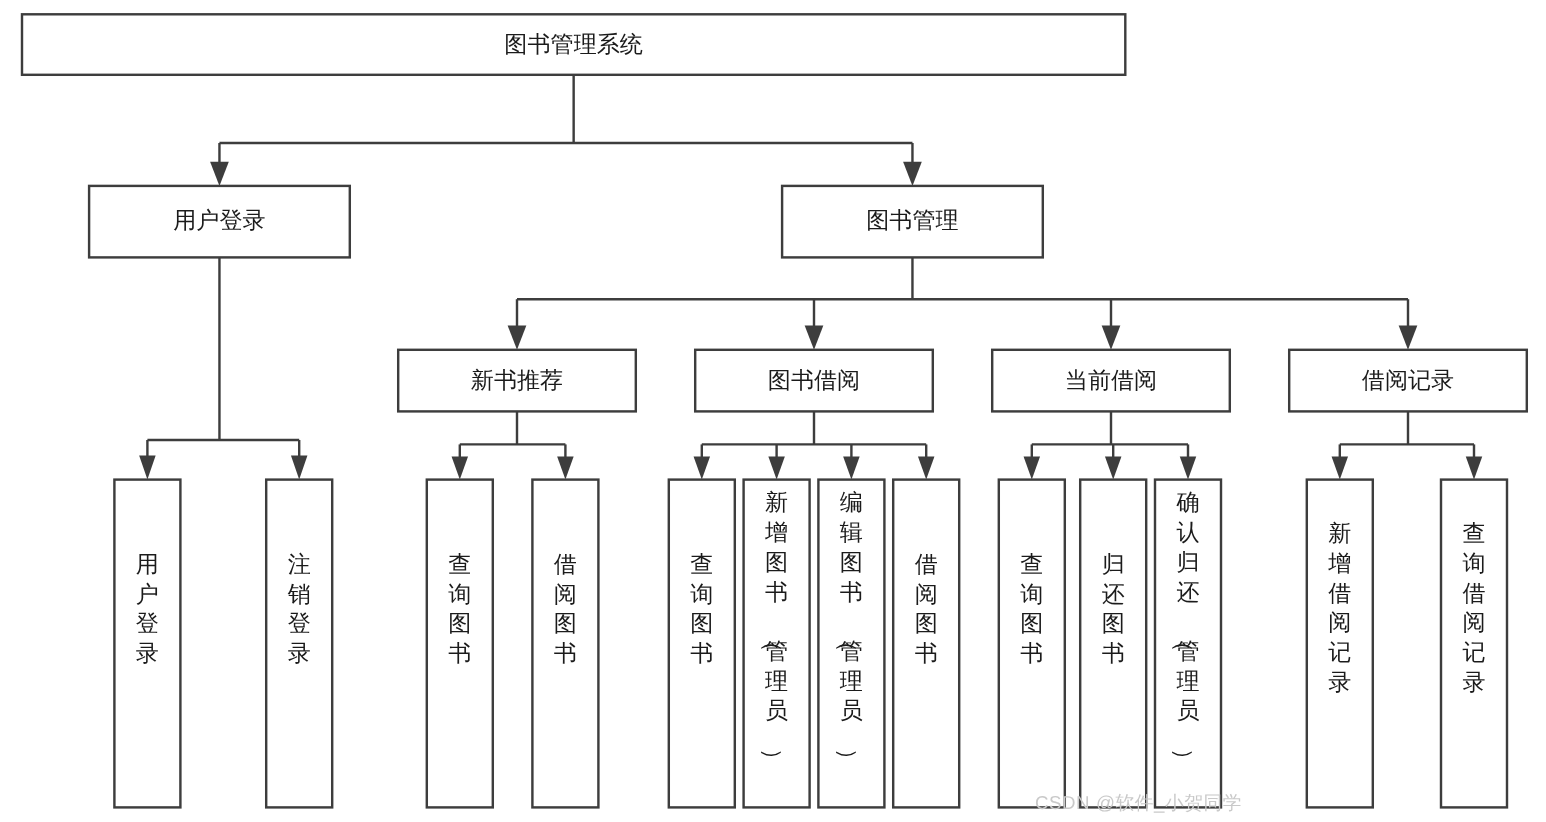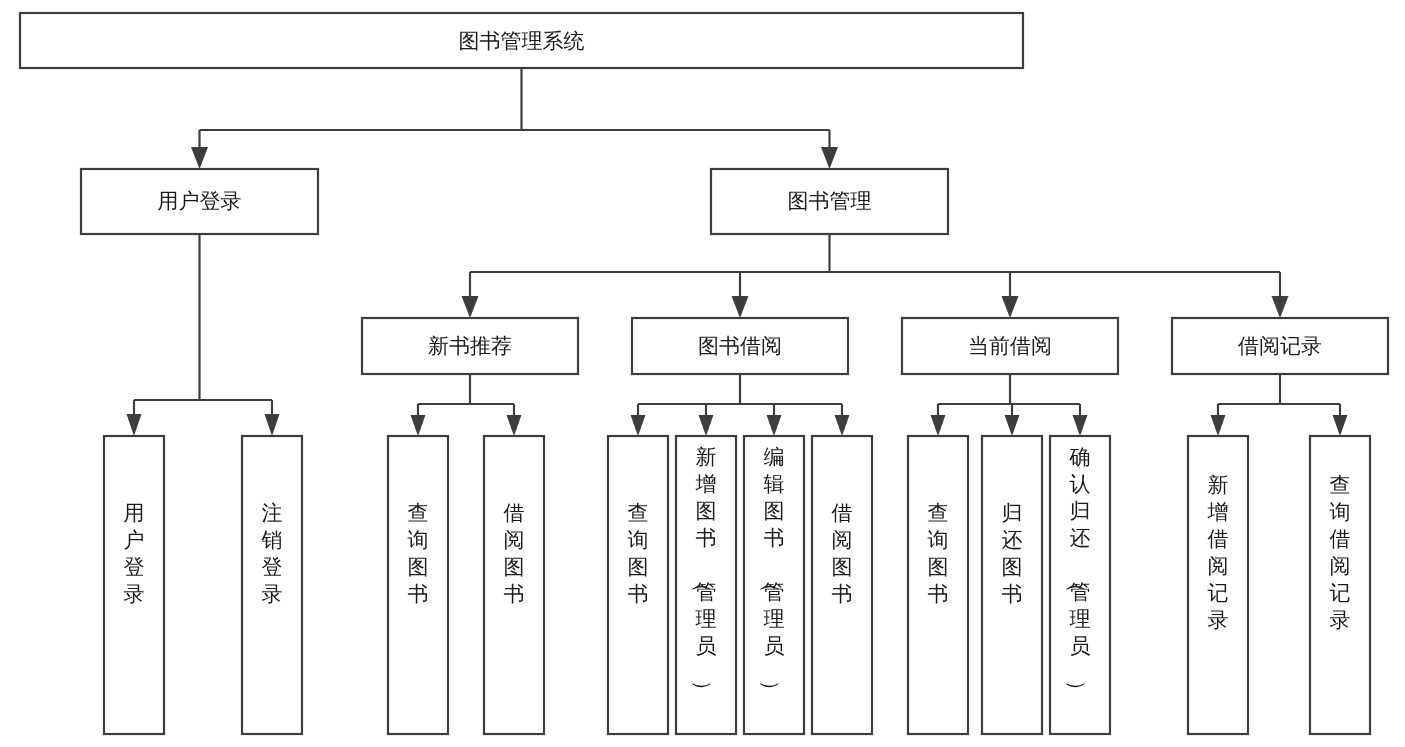--- a/index.html
+++ b/index.html
@@ -232,13 +232,14 @@
       <text class="node-label-v" x="1218" y="492"><tspan x="1218" dy="0">新</tspan><tspan x="1218" dy="27">增</tspan><tspan x="1218" dy="27">借</tspan><tspan x="1218" dy="27">阅</tspan><tspan x="1218" dy="27">记</tspan><tspan x="1218" dy="27">录</tspan></text>
     </g>
 
     <g>
       <rect class="node-box" x="1310" y="436" width="60" height="298"></rect>
       <text class="node-label-v" x="1340" y="492"><tspan x="1340" dy="0">查</tspan><tspan x="1340" dy="27">询</tspan><tspan x="1340" dy="27">借</tspan><tspan x="1340" dy="27">阅</tspan><tspan x="1340" dy="27">记</tspan><tspan x="1340" dy="27">录</tspan></text>
     </g>
 
   </svg>
 
+  <div class="watermark">CSDN @软件_小贺同学</div>
 </div>
 
 </body></html>

